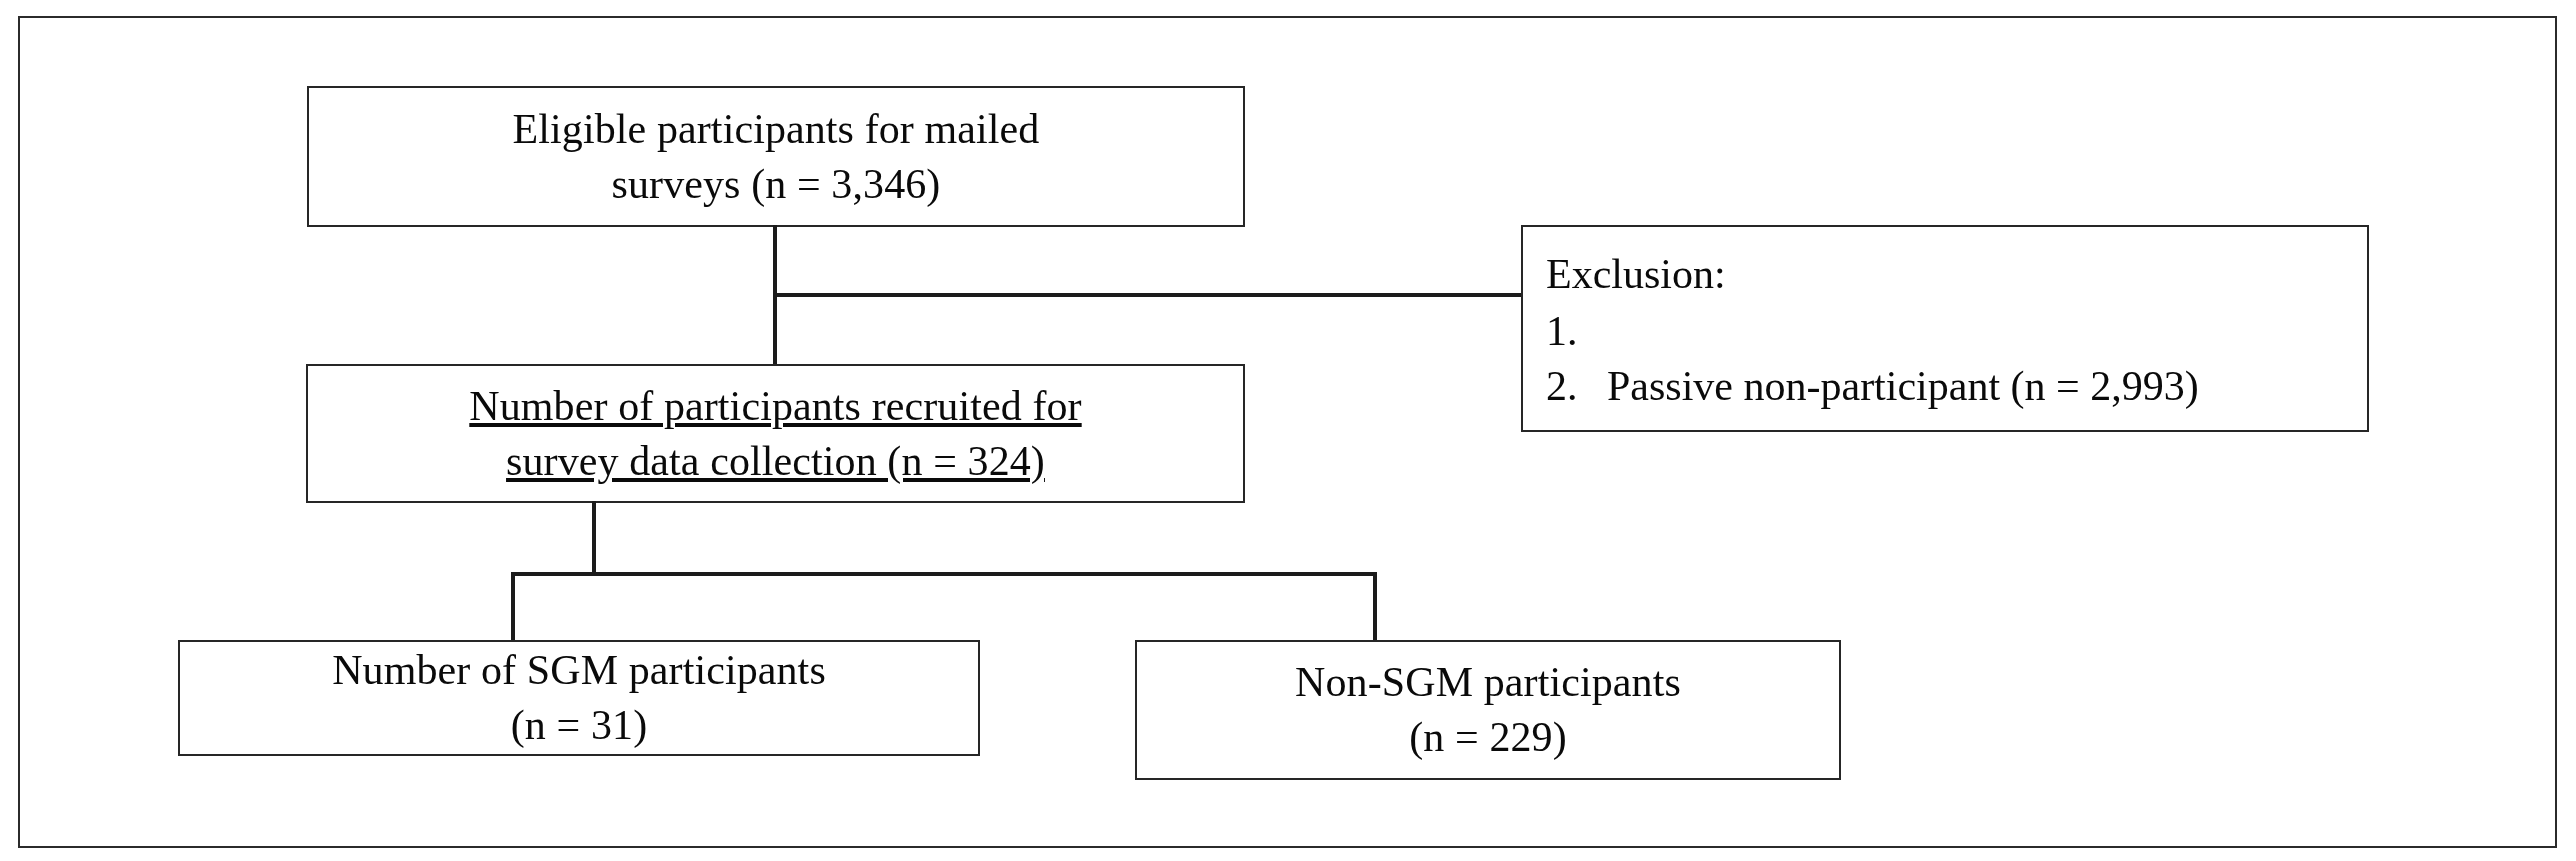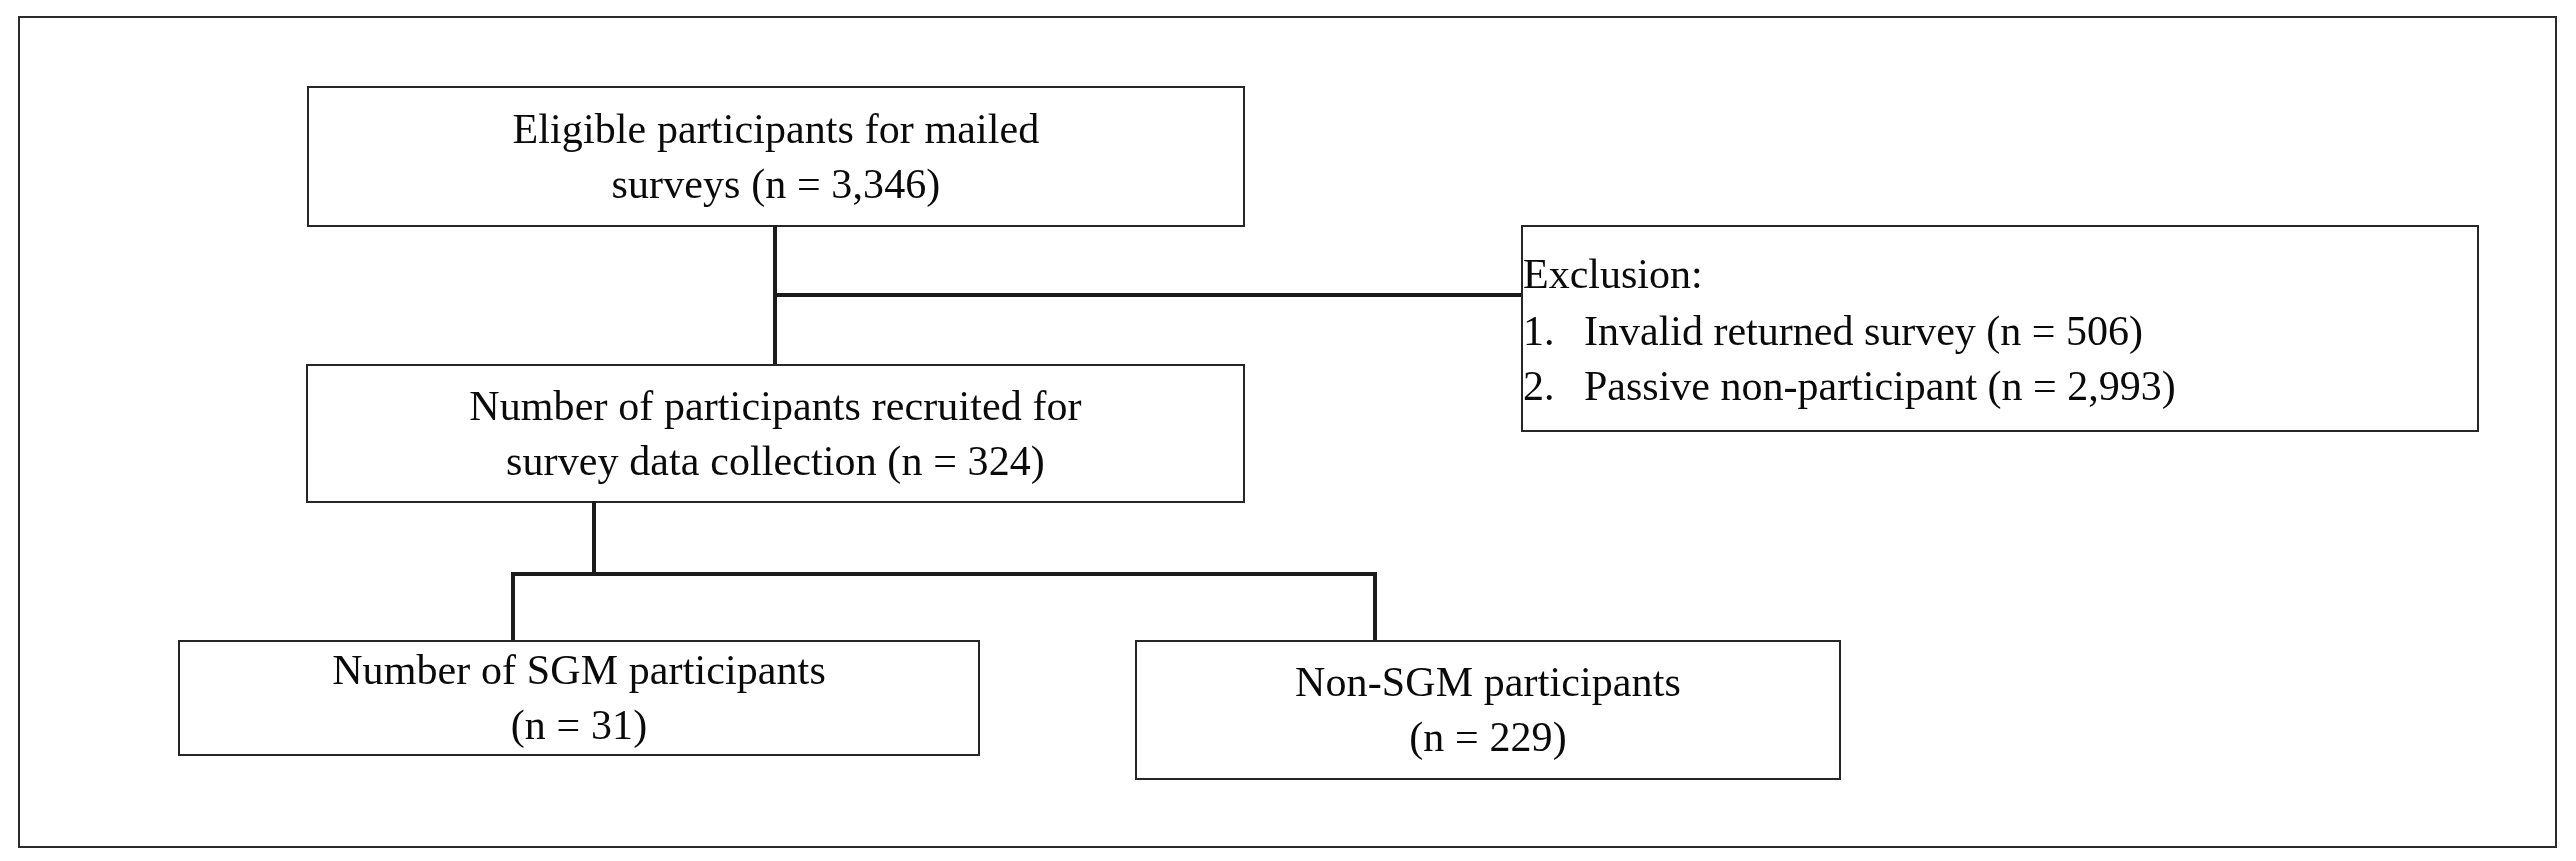--- a/index.html
+++ b/index.html
@@ -50,40 +50,40 @@
   .flow-box .line {
     display: block;
     white-space: nowrap;
   }
 
   
   #box-eligible {
     left: 307px;  top: 86px;  width: 938px; height: 141px;
   }
   #box-recruited {
-    left: 306px;  top: 364px;  width: 939px; height: 139px;
+    left: 306px;  top: 364px;  width: 939px; height: 139px; text-decoration: underline;
   }
   #box-sgm {
     left: 178px;  top: 640px;  width: 802px; height: 116px;
   }
   #box-nonsgm {
     left: 1135px; top: 640px;  width: 706px; height: 140px;
   }
 
   
   #box-exclusion {
     position: absolute;
     left: 1521px;
     top: 225px;
-    width: 958px;
+    width: 848px;
     height: 207px;
     box-sizing: border-box;
     border: 2.8px solid #262626;
     background: #ffffff;
-    padding: 10px 0 7px 0;
+    padding: 10px 0 7px 23px;
     display: flex;
     flex-direction: column;
     justify-content: center;
     color: #0a0a0a;
     font-size: 42px;
     line-height: 1.30;
   }
   #box-exclusion .excl-title {
     display: block;
     white-space: nowrap;
@@ -135,21 +135,20 @@
 
   <div class="conn conn-v" id="conn-eligible-stem"></div>
 
   <div class="conn conn-h" id="conn-exclusion-arm"></div>
 
   <div id="box-exclusion">
     <span class="excl-title">Exclusion:</span>
 
     <div class="excl-item">
       <span class="excl-num">1.</span>
-      <span>Invalid returned survey (n = 506)</span>
     </div>
 
     <div class="excl-item">
       <span class="excl-num">2.</span>
       <span>Passive non-participant (n = 2,993)</span>
     </div>
   </div>
 
   <div class="flow-box" id="box-recruited">
     <span class="line">Number of participants recruited for</span>

